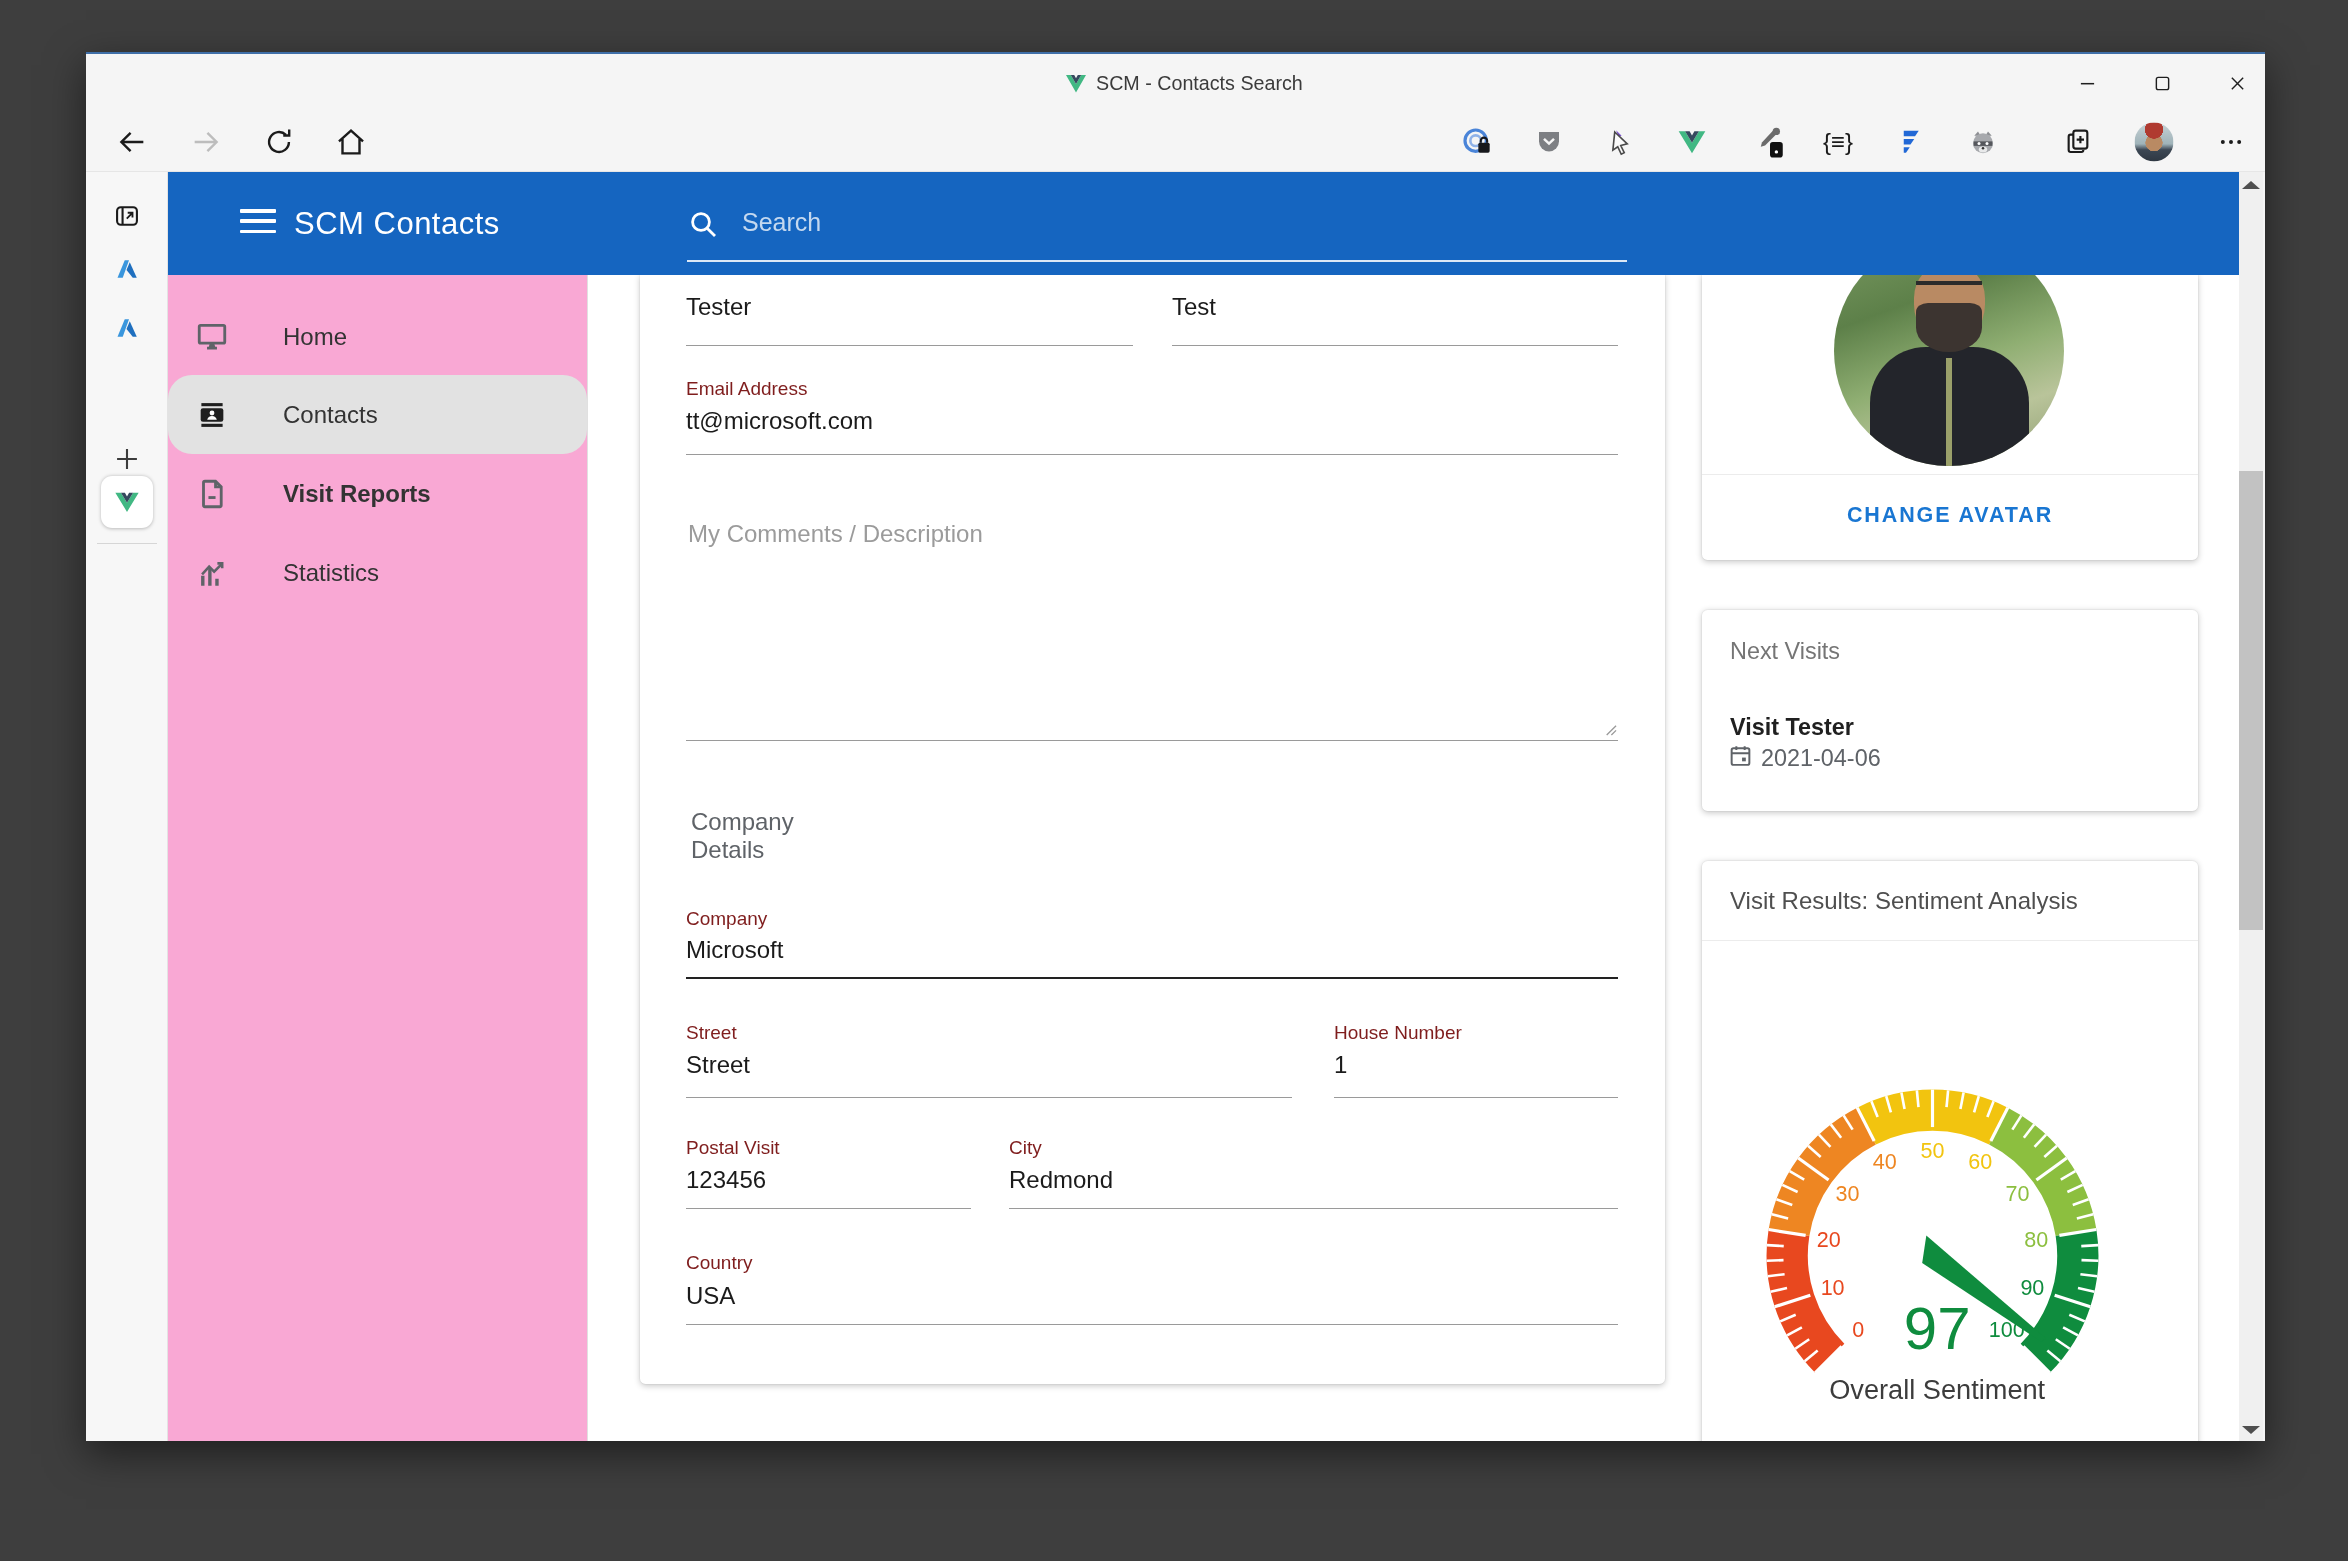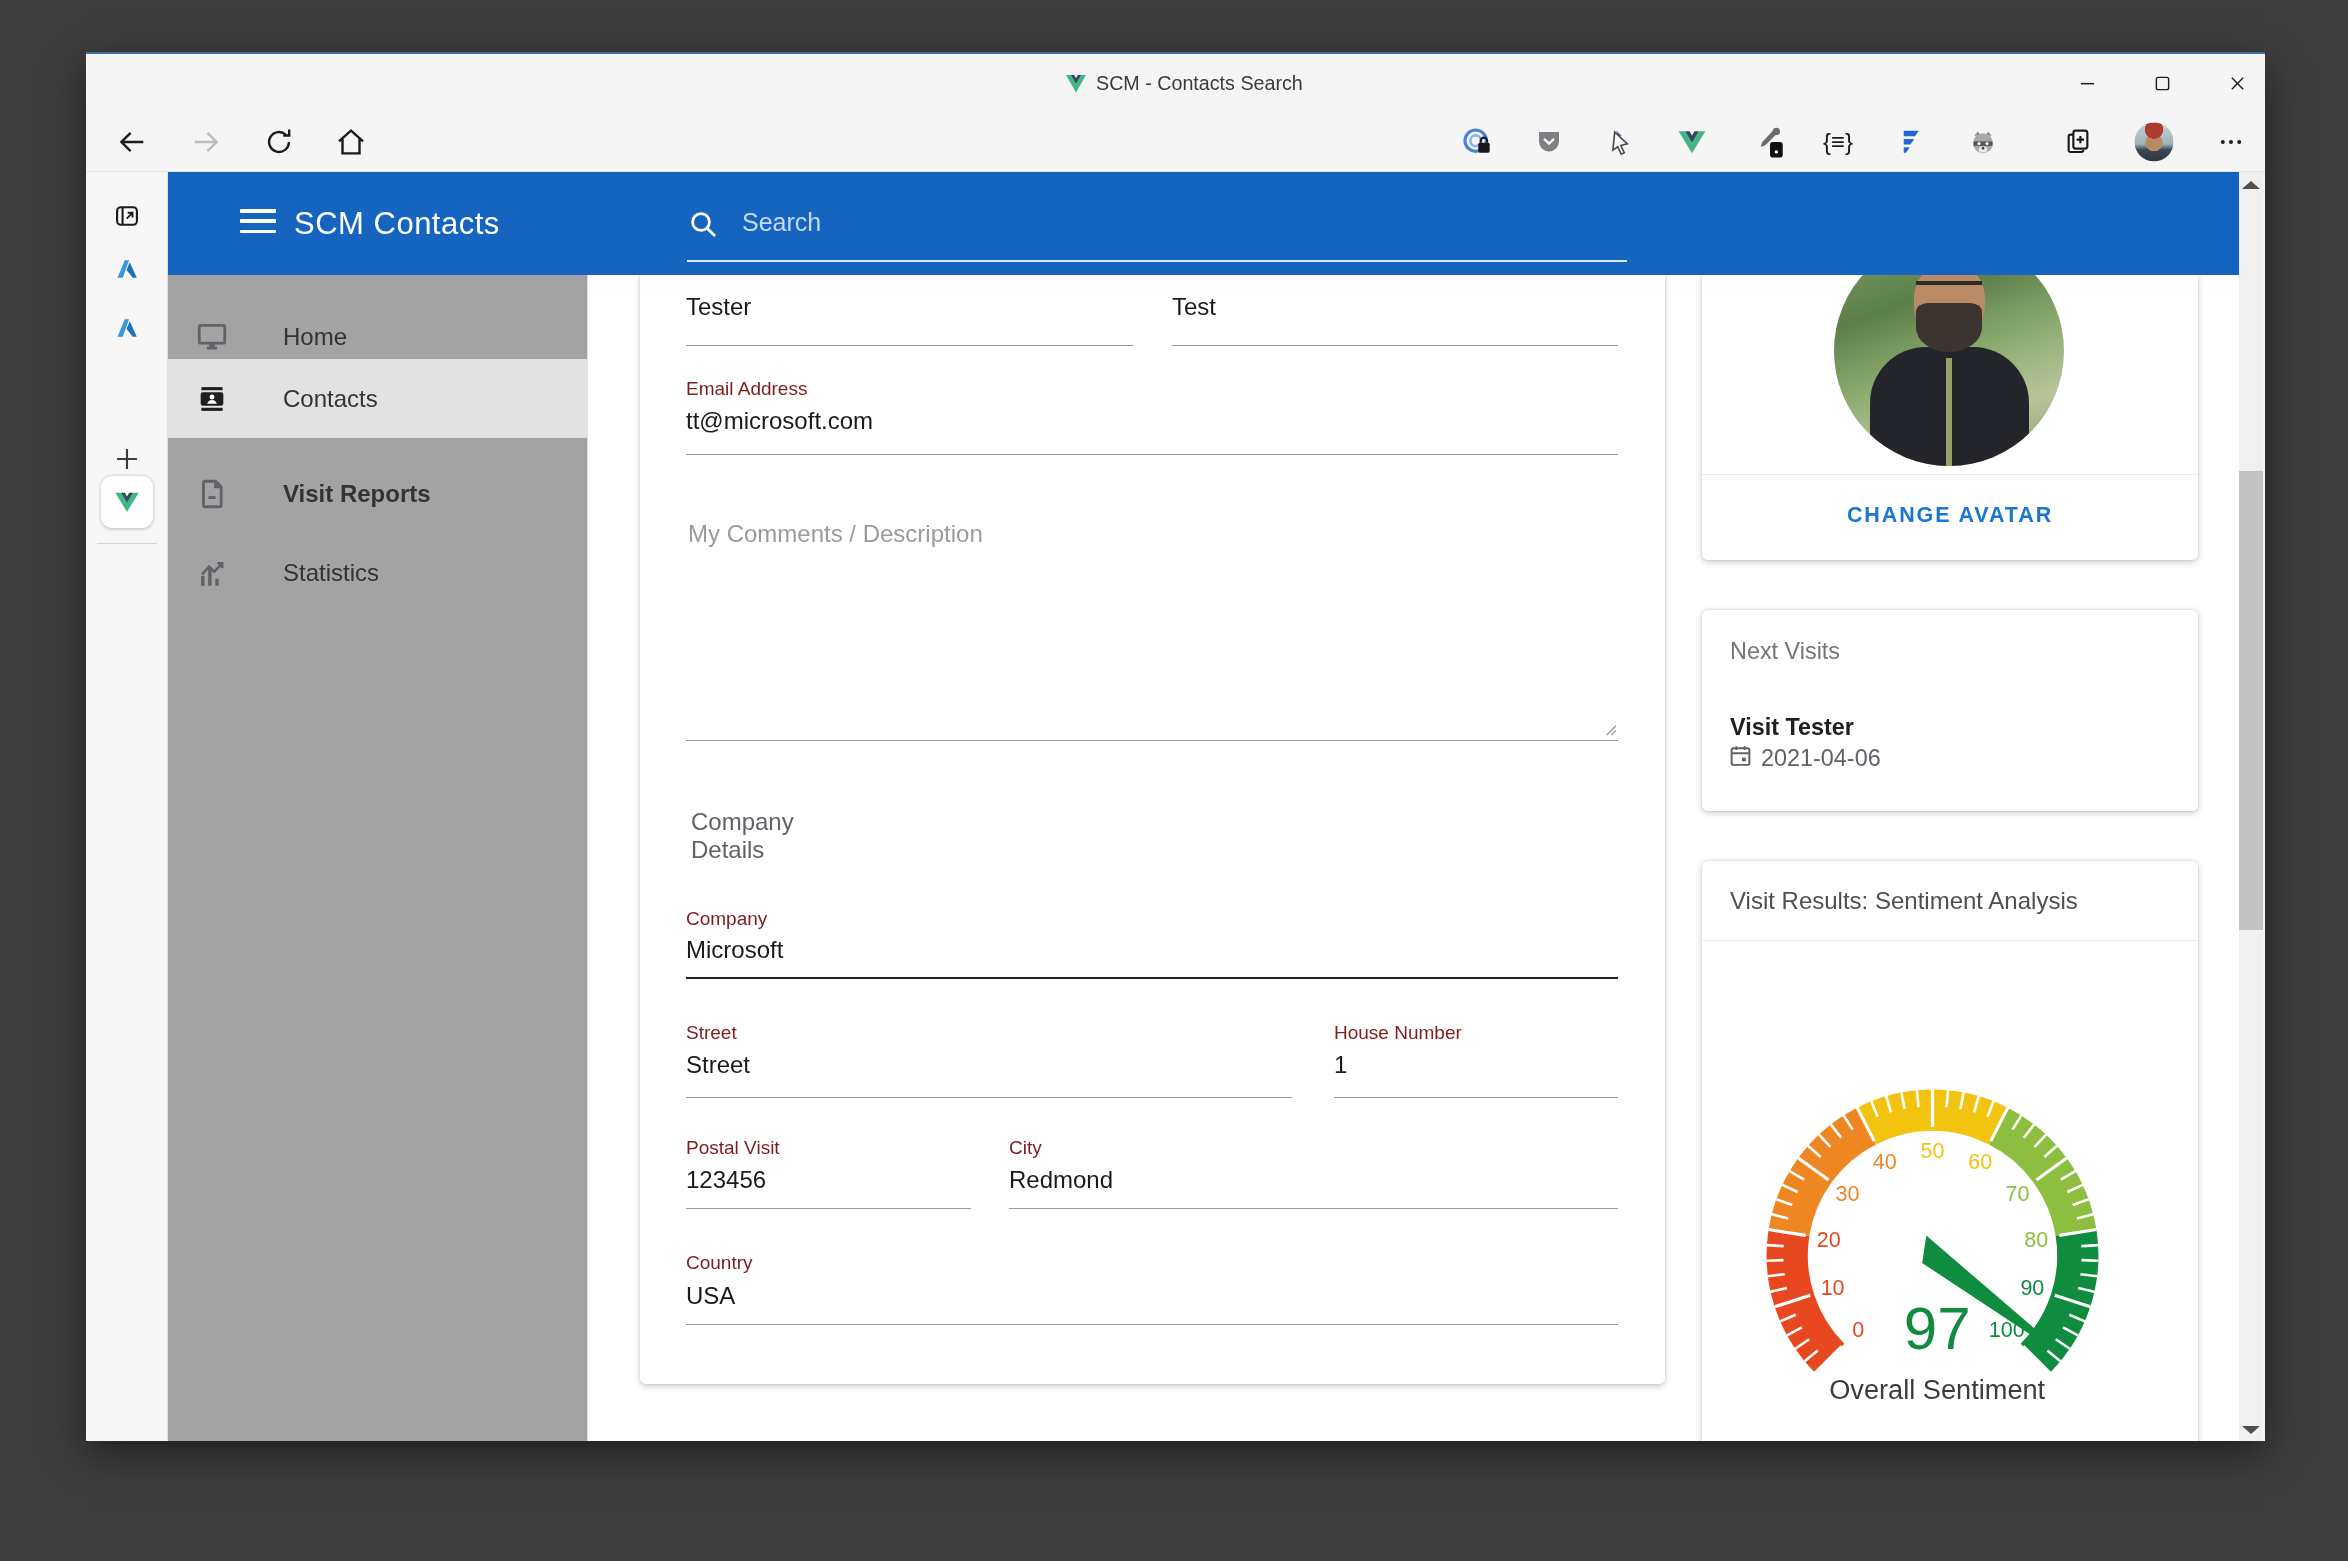--- a/index.html
+++ b/index.html
@@ -33,21 +33,21 @@
   .appbar{position:absolute;left:82px;top:118px;width:2071px;height:103px;background:#1565C0;z-index:5;}
   .appbar .apptitle{position:absolute;left:126px;top:0;height:103px;line-height:103px;color:#fff;font-size:31px;letter-spacing:0.5px;}
   .hamburger{position:absolute;left:72px;top:37px;width:36px;height:28px;cursor:pointer;}
   .hamburger div{width:36px;height:3.7px;background:#fff;border-radius:0.9px;margin-bottom:6.6px;}
   .search-under{position:absolute;left:519px;top:88px;width:940px;height:1.9px;background:rgba(255,255,255,.85);}
   .search-input{position:absolute;left:572px;top:28px;width:843px;height:43px;background:transparent;border:none;outline:none;
                 color:#ffffff;font-size:25px;font-family:inherit;}
   .search-input::placeholder{color:rgba(255,255,255,.75);}
 
   
-  .drawer{position:absolute;left:82px;top:221px;width:420px;height:1168px;background:#a3a3a3;border-right:0.9px solid #e0e0e0;box-sizing:border-box;z-index:2;}
+  .drawer{position:absolute;left:82px;top:221px;width:420px;height:1168px;background:#f9a8d4;border-right:0.9px solid #e0e0e0;box-sizing:border-box;z-index:2;}
   .navitem{position:absolute;left:0;width:419px;height:79px;cursor:pointer;}
   .navitem.active{background:#e2e2e2;}
   .navitem .nico{position:absolute;left:27px;top:22.5px;width:34px;height:34px;color:#5f6368;}
   .navitem.active .nico{color:#1f1f1f;}
   .navitem .nlabel{position:absolute;left:115px;top:0;height:79px;line-height:79px;font-size:24px;color:#333;}
 
   
   .main-bg{position:absolute;left:502px;top:221px;width:1651px;height:1168px;background:#fff;z-index:1;}
   .card{position:absolute;background:#fff;border-radius:5.6px;box-shadow:0 1.9px 6.6px rgba(0,0,0,.22),0 0 0 0.9px rgba(0,0,0,.03);}
 
@@ -424,21 +424,21 @@
     <div class="navitem" style="top:21.5px;">
       <span class="nico">
         <svg width="34" height="34" viewBox="0 0 24 24" fill="none" stroke="currentColor" stroke-width="2">
               <rect x="3" y="4.5" width="18" height="12.5" rx="1"></rect>
               <path d="M8.5 20.5h7M12 17v3.5"></path>
               <path d="M9.5 20.5h5l-1-3.5h-3z" fill="currentColor" stroke="none"></path>
             </svg>
       </span>
       <span class="nlabel">Home</span>
     </div>
-    <div class="navitem active" style="top:84px;">
+    <div class="navitem active" style="top:100px;border-radius:24px;">
       <span class="nico">
         <svg width="34" height="34" viewBox="0 0 24 24">
               <path d="M4.5 4.7h15" stroke="currentColor" stroke-width="2.2"></path>
               <rect x="4" y="7.2" width="16" height="9.6" rx="1.6" fill="currentColor"></rect>
               <circle cx="12" cy="10.6" r="1.7" fill="#fff"></circle>
               <path d="M8.6 15.4a3.5 3.5 0 0 1 6.8 0z" fill="#fff"></path>
               <path d="M4.5 19.3h15" stroke="currentColor" stroke-width="2.2"></path>
             </svg>
       </span>
       <span class="nlabel">Contacts</span>

